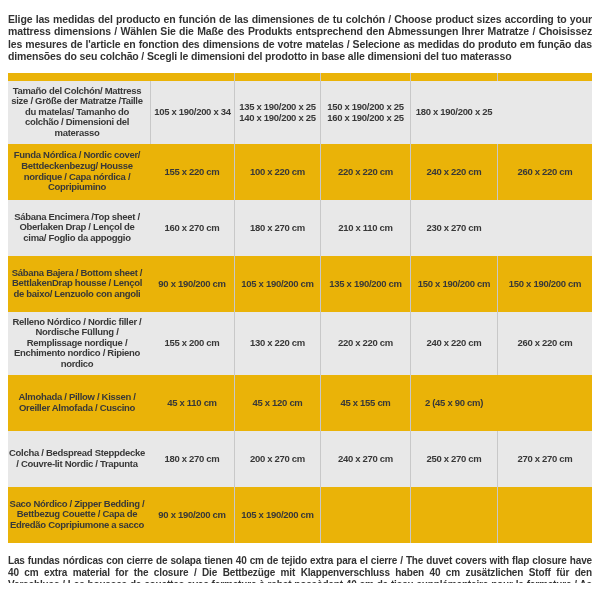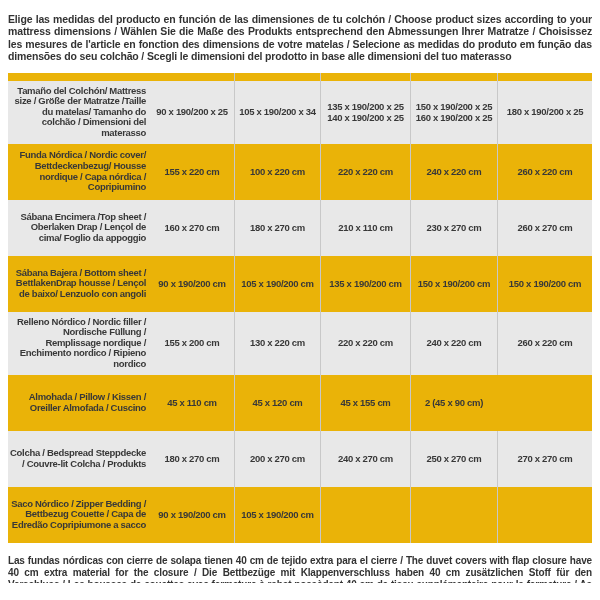--- a/index.html
+++ b/index.html
@@ -42,21 +42,21 @@
       align-items: center;
       box-sizing: border-box;
     }
     .cell.b { border-left: 1px solid #c8c8c8; }
     .cell.label {
       padding: 5px 4px 5px 0;
       font-weight: bold;
       font-size: 9.5px;
       line-height: 10.6px;
       letter-spacing: -0.3px;
-      text-align: right;
+      text-align: center;
     }
     .cell.val {
       justify-content: center;
       text-align: center;
       font-weight: bold;
       font-size: 9.5px;
       line-height: 11.5px;
       letter-spacing: -0.3px;
       white-space: pre-line;
       padding: 2px 2px;
@@ -84,21 +84,20 @@
       <div class="cell"></div>
       <div class="cell"></div>
       <div class="cell b"></div>
       <div class="cell b"></div>
       <div class="cell b"></div>
       <div class="cell b"></div>
     </div>
 
     <div class="row gray">
       <div class="cell label">Tamaño del Colchón/ Mattress size / Größe der Matratze /Taille du matelas/ Tamanho do colchão / Dimensioni del materasso</div>
-      <div class="cell val">90 x 190/200 x 25</div>
       <div class="cell val b">105 x 190/200 x 34</div>
       <div class="cell val b">135 x 190/200 x 25
 140 x 190/200 x 25</div>
       <div class="cell val b">150 x 190/200 x 25
 160 x 190/200 x 25</div>
       <div class="cell val b">180 x 190/200 x 25</div>
     </div>
 
     <div class="row white">
       <div class="cell label">Funda Nórdica / Nordic cover/ Bettdeckenbezug/ Housse nordique / Capa nórdica / Copripiumino</div>
@@ -108,21 +107,20 @@
       <div class="cell val b">240 x 220 cm</div>
       <div class="cell val b">260 x 220 cm</div>
     </div>
 
     <div class="row gray">
       <div class="cell label">Sábana Encimera /Top sheet / Oberlaken Drap / Lençol de cima/ Foglio da appoggio</div>
       <div class="cell val">160 x 270 cm</div>
       <div class="cell val b">180 x 270 cm</div>
       <div class="cell val b">210 x 110 cm</div>
       <div class="cell val b">230 x 270 cm</div>
-      <div class="cell val b">260 x 270 cm</div>
     </div>
 
     <div class="row white">
       <div class="cell label">Sábana Bajera / Bottom sheet / BettlakenDrap housse / Lençol de baixo/ Lenzuolo con angoli</div>
       <div class="cell val">90 x 190/200 cm</div>
       <div class="cell val b">105 x 190/200 cm</div>
       <div class="cell val b">135 x 190/200 cm</div>
       <div class="cell val b">150 x 190/200 cm</div>
       <div class="cell val b">150 x 190/200 cm</div>
     </div>
@@ -138,21 +136,21 @@
 
     <div class="row white">
       <div class="cell label">Almohada / Pillow / Kissen / Oreiller Almofada / Cuscino</div>
       <div class="cell val">45 x 110 cm</div>
       <div class="cell val b">45 x 120 cm</div>
       <div class="cell val b">45 x 155 cm</div>
       <div class="cell val b">2 (45 x 90 cm)</div>
     </div>
 
     <div class="row gray">
-      <div class="cell label">Colcha / Bedspread Steppdecke / Couvre-lit Colcha / Produkts</div>
+      <div class="cell label">Colcha / Bedspread Steppdecke / Couvre-lit Nordic / Trapunta</div>
       <div class="cell val">180 x 270 cm</div>
       <div class="cell val b">200 x 270 cm</div>
       <div class="cell val b">240 x 270 cm</div>
       <div class="cell val b">250 x 270 cm</div>
       <div class="cell val b">270 x 270 cm</div>
     </div>
 
     <div class="row white">
       <div class="cell label">Saco Nórdico / Zipper Bedding / Bettbezug Couette / Capa de Edredão Copripiumone a sacco</div>
       <div class="cell val">90 x 190/200 cm</div>

